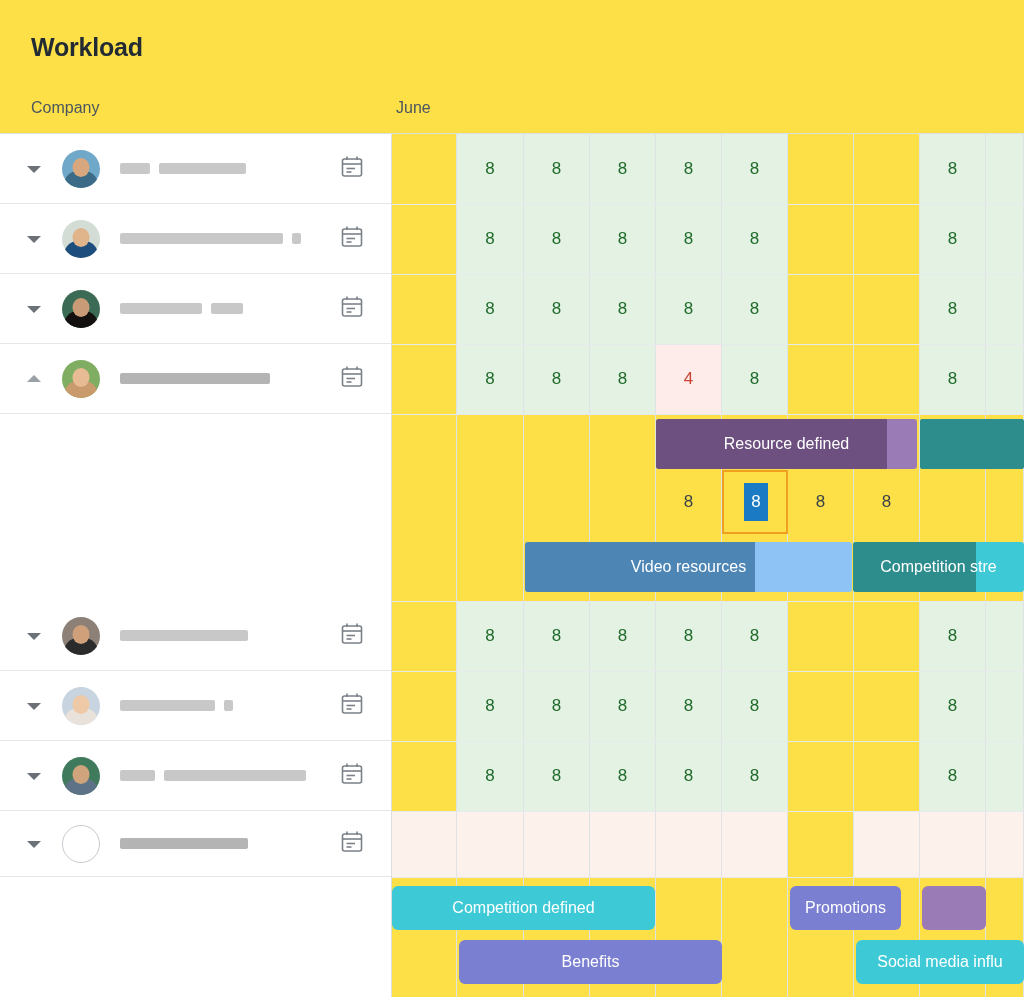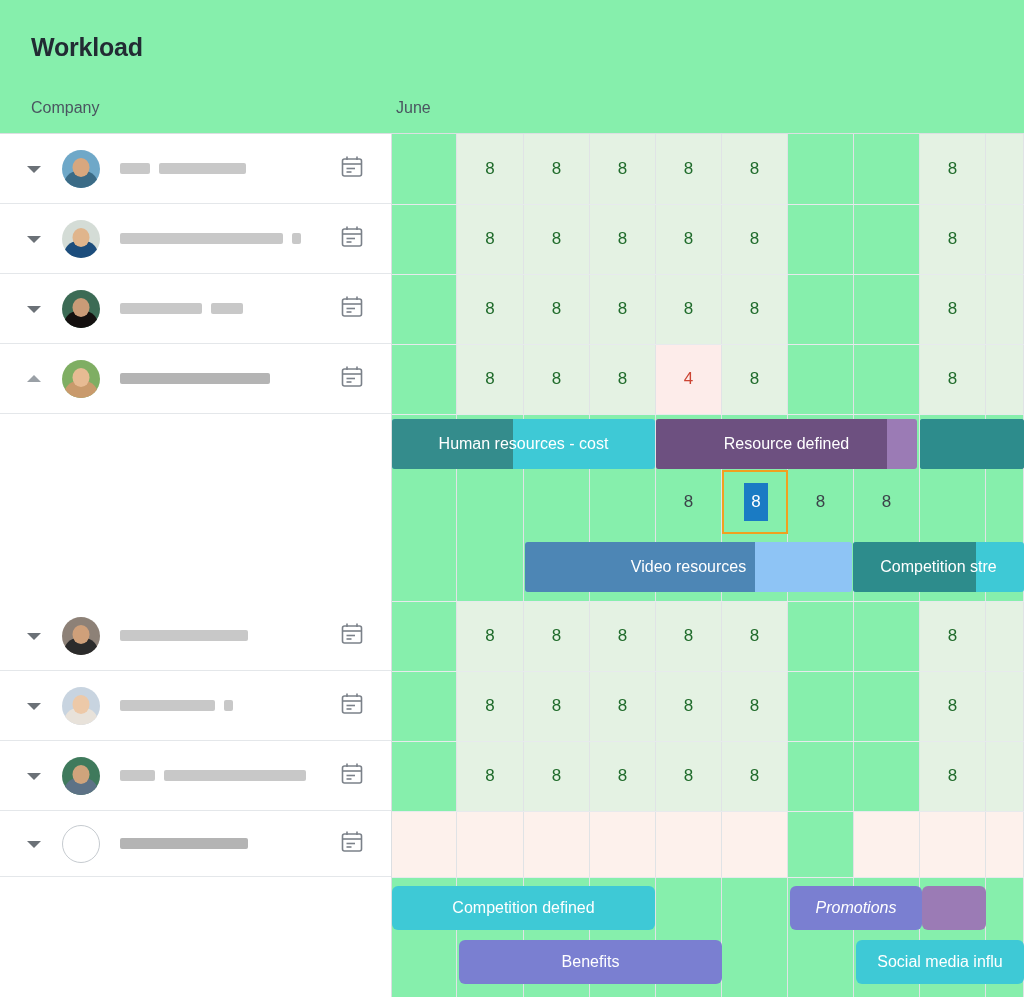--- a/index.html
+++ b/index.html
@@ -3,21 +3,21 @@
 <meta charset="utf-8">
 <style>
   * { box-sizing: border-box; }
   html, body {
     margin: 0; padding: 0;
     width: 1024px; height: 997px;
     background: #ffffff;
     font-family: "Liberation Sans", sans-serif;
     overflow: hidden;
   }
-  #app { position: relative; width: 1024px; height: 997px; background:#86efac; }
+  #app { position: relative; width: 1024px; height: 997px; background:#fde047; }
 
   
   .page-title {
     position: absolute; left: 31px; top: 33px;
     font-size: 25px; font-weight: bold; color: #222b33;
     letter-spacing: -0.2px;
   }
 
   
   .col-head-resource {
@@ -384,24 +384,20 @@
       </div>
       <div class="row-sep" style="top: 70px;"></div>
       <div class="row-sep" style="top: 140px;"></div>
       <div class="row-sep" style="top: 210px;"></div>
       <div class="row-sep" style="top: 280px;"></div>
       <div class="row-sep" style="top: 467px;"></div>
       <div class="row-sep" style="top: 537px;"></div>
       <div class="row-sep" style="top: 607px;"></div>
       <div class="row-sep" style="top: 677px;"></div>
       <div class="row-sep" style="top: 743px;"></div>
-      <div class="bar" style="left: 0px; top: 285px; width: 263px; height: 50px; background: rgb(62, 201, 214);">
-        <span class="prog" style="width:121px;background:#348c8c"></span>
-        <span class="lbl">Human resources - cost</span>
-      </div>
       <div class="bar" style="left: 264px; top: 285px; width: 261px; height: 50px; background: rgb(155, 123, 181);">
         <span class="prog" style="width:231px;background:#6d5080"></span>
         <span class="lbl">Resource defined</span>
       </div>
       <div class="bar" style="left: 528px; top: 285px; width: 104px; height: 50px; background: rgb(45, 140, 140);">
         <span class="prog" style="width:104px;background:#2d8c8c"></span>
         <span class="lbl"></span>
       </div>
       <div class="cell plain" style="left: 264px; top: 336px; width: 65px; height: 64px;">8</div>
       <div class="cell plain" style="left: 330px; top: 336px; width: 65px; height: 64px;"></div>
@@ -413,21 +409,21 @@
         <span class="prog" style="width:230px;background:#4d86b5"></span>
         <span class="lbl">Video resources</span>
       </div>
       <div class="bar rounded" style="left: 0px; top: 752px; width: 263px; height: 44px; background: rgb(62, 201, 214);">
         <span class="lbl">Competition defined</span>
       </div>
       <div class="bar" style="left: 461px; top: 408px; width: 171px; height: 50px; background: rgb(62, 201, 214);">
         <span class="prog" style="width:123px;background:#2d8c8c"></span>
         <span class="lbl">Competition stre</span>
       </div>
-      <div class="bar rounded" style="left: 398px; top: 752px; width: 132px; height: 44px; background: rgb(122, 127, 209); font-style: italic;">
+      <div class="bar rounded" style="left: 398px; top: 752px; width: 111px; height: 44px; background: rgb(122, 127, 209);">
         <span class="lbl">Promotions</span>
       </div>
       <div class="bar rounded" style="left: 530px; top: 752px; width: 64px; height: 44px; background: rgb(155, 123, 181);">
         <span class="lbl"></span>
       </div>
       <div class="bar rounded" style="left: 464px; top: 806px; width: 168px; height: 44px; background: rgb(62, 201, 214);">
         <span class="lbl">Social media influ</span>
       </div>
       <div class="bar rounded" style="left: 67px; top: 806px; width: 263px; height: 44px; background: rgb(122, 127, 209);">
         <span class="lbl">Benefits</span>

